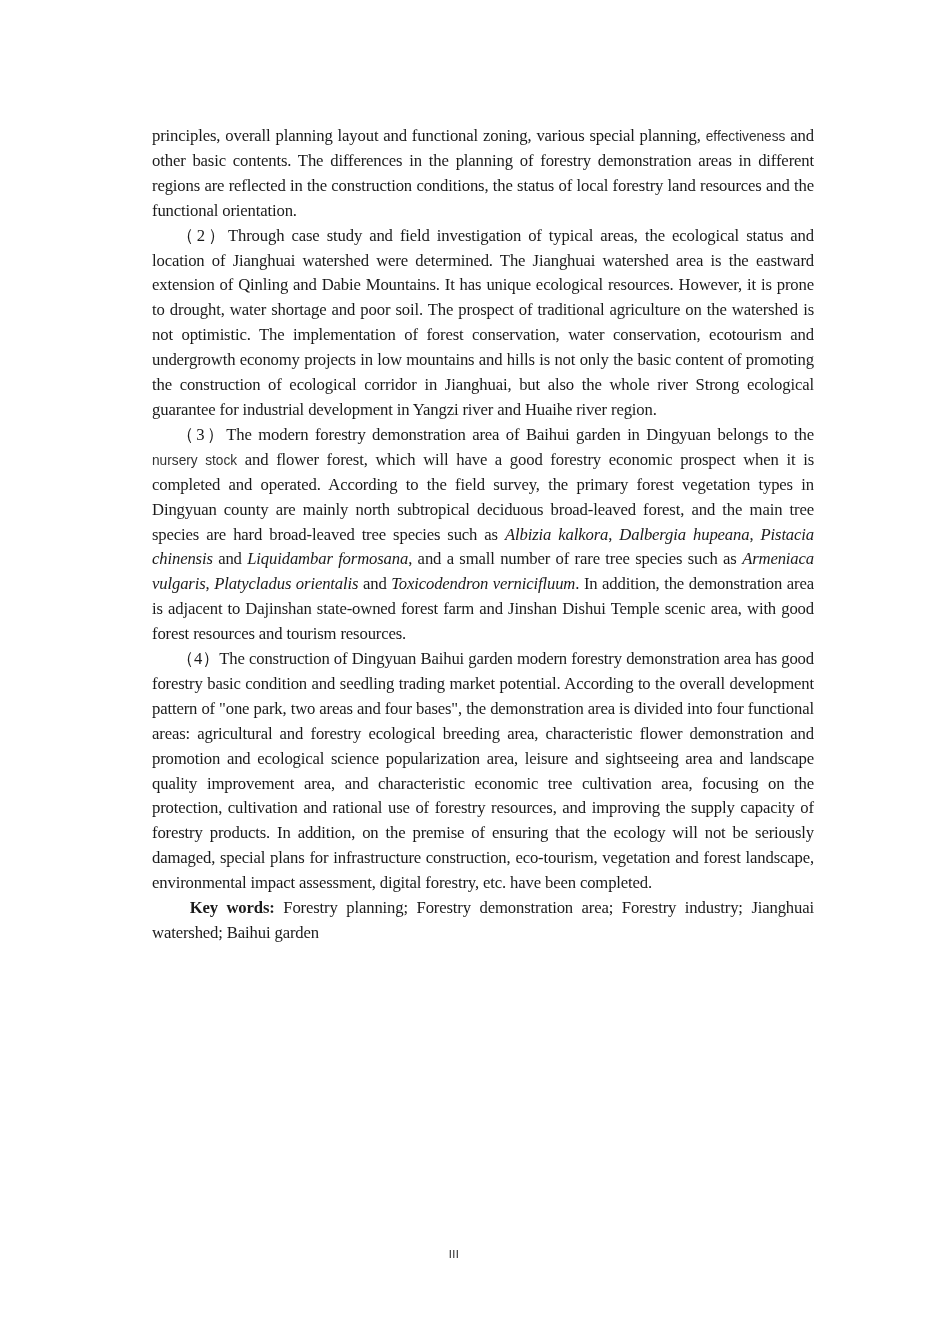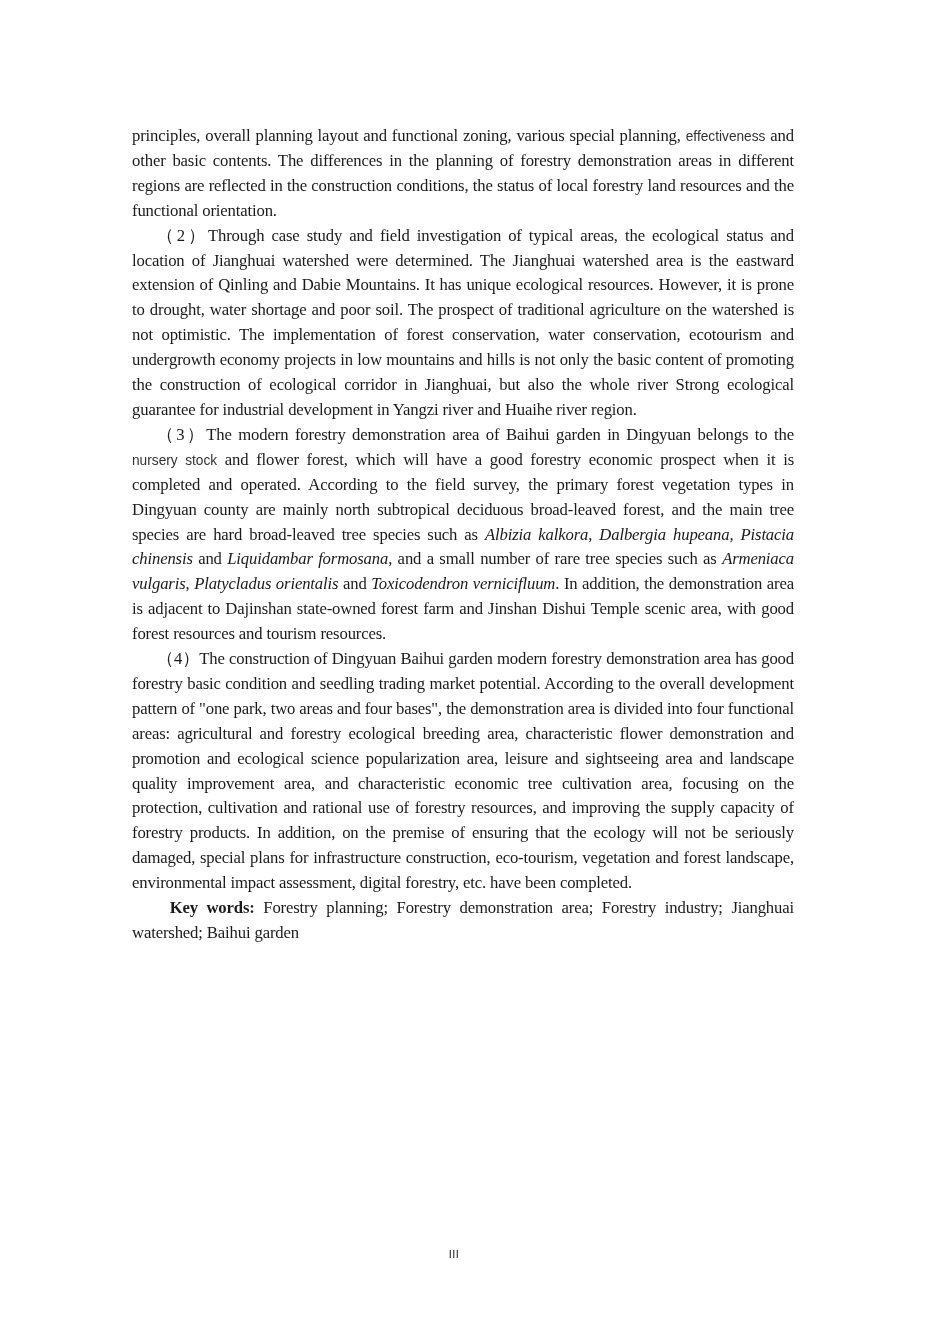--- a/index.html
+++ b/index.html
@@ -1,19 +1,19 @@
 <!DOCTYPE html>
 <html><head>
 <meta charset="utf-8">
 <style>
   html, body { margin: 0; padding: 0; background: #ffffff; }
   body { width: 950px; height: 1344px; position: relative; overflow: hidden; }
   .page {
     position: absolute;
-    left: 132px;
+    left: 152px;
     top: 124px;
     width: 662px;
     font-family: "Liberation Serif", serif;
     font-size: 17.3px;
     line-height: 24.9px;
     color: #1a1a1a;
     letter-spacing: -0.15px;
   }
   .para {
     margin: 0;

